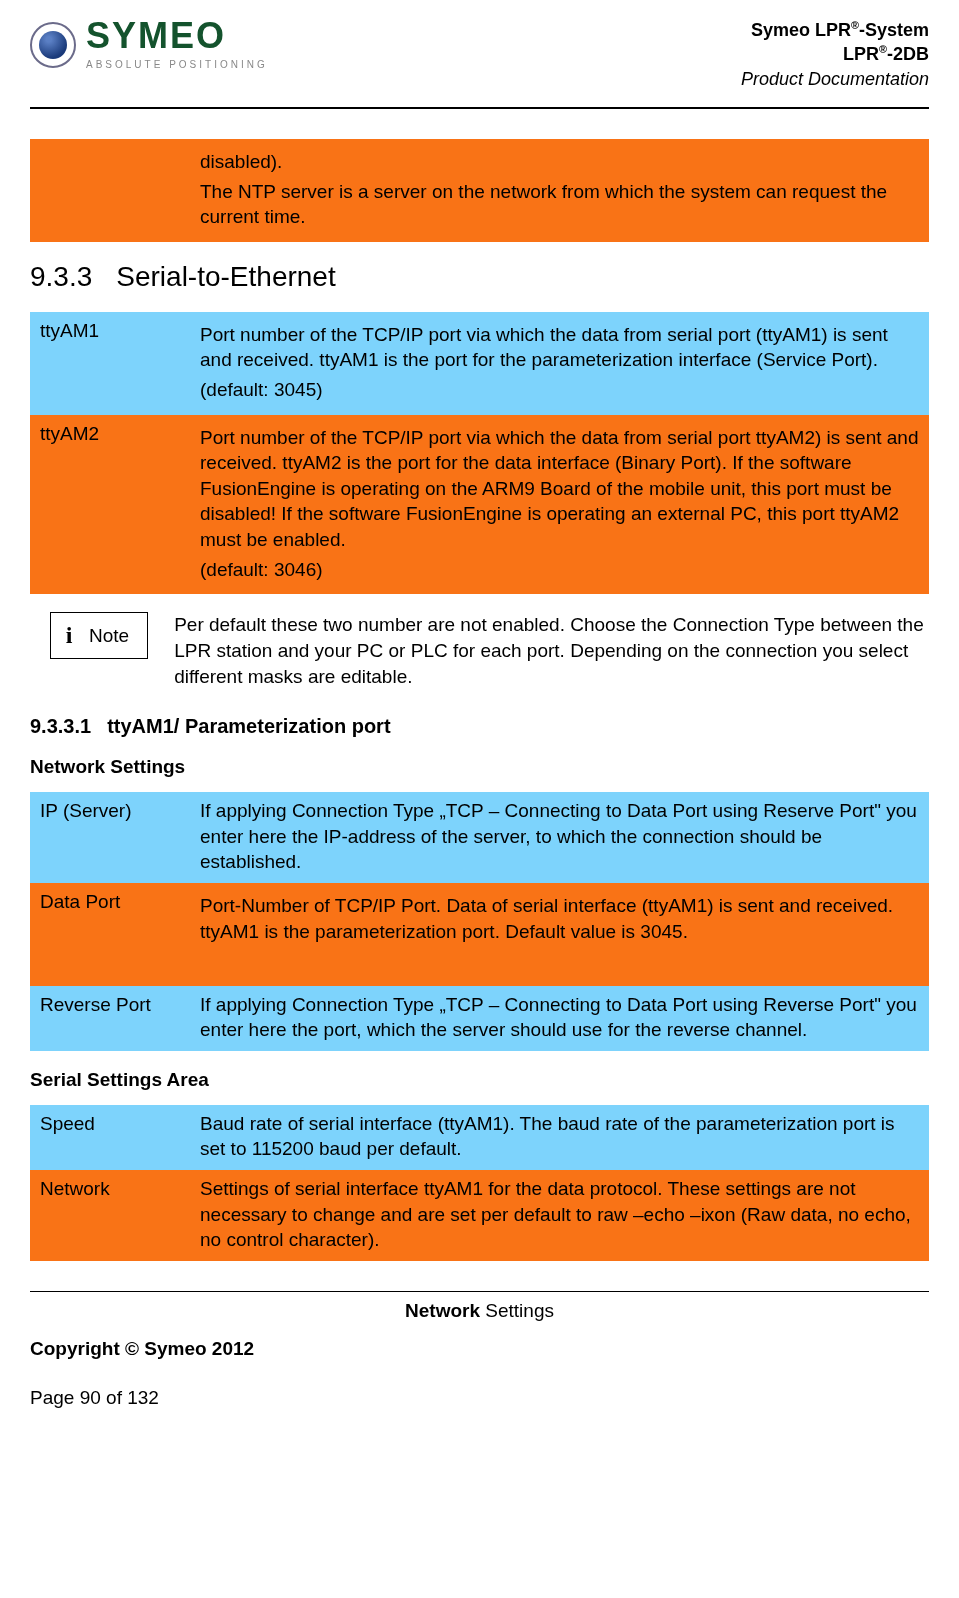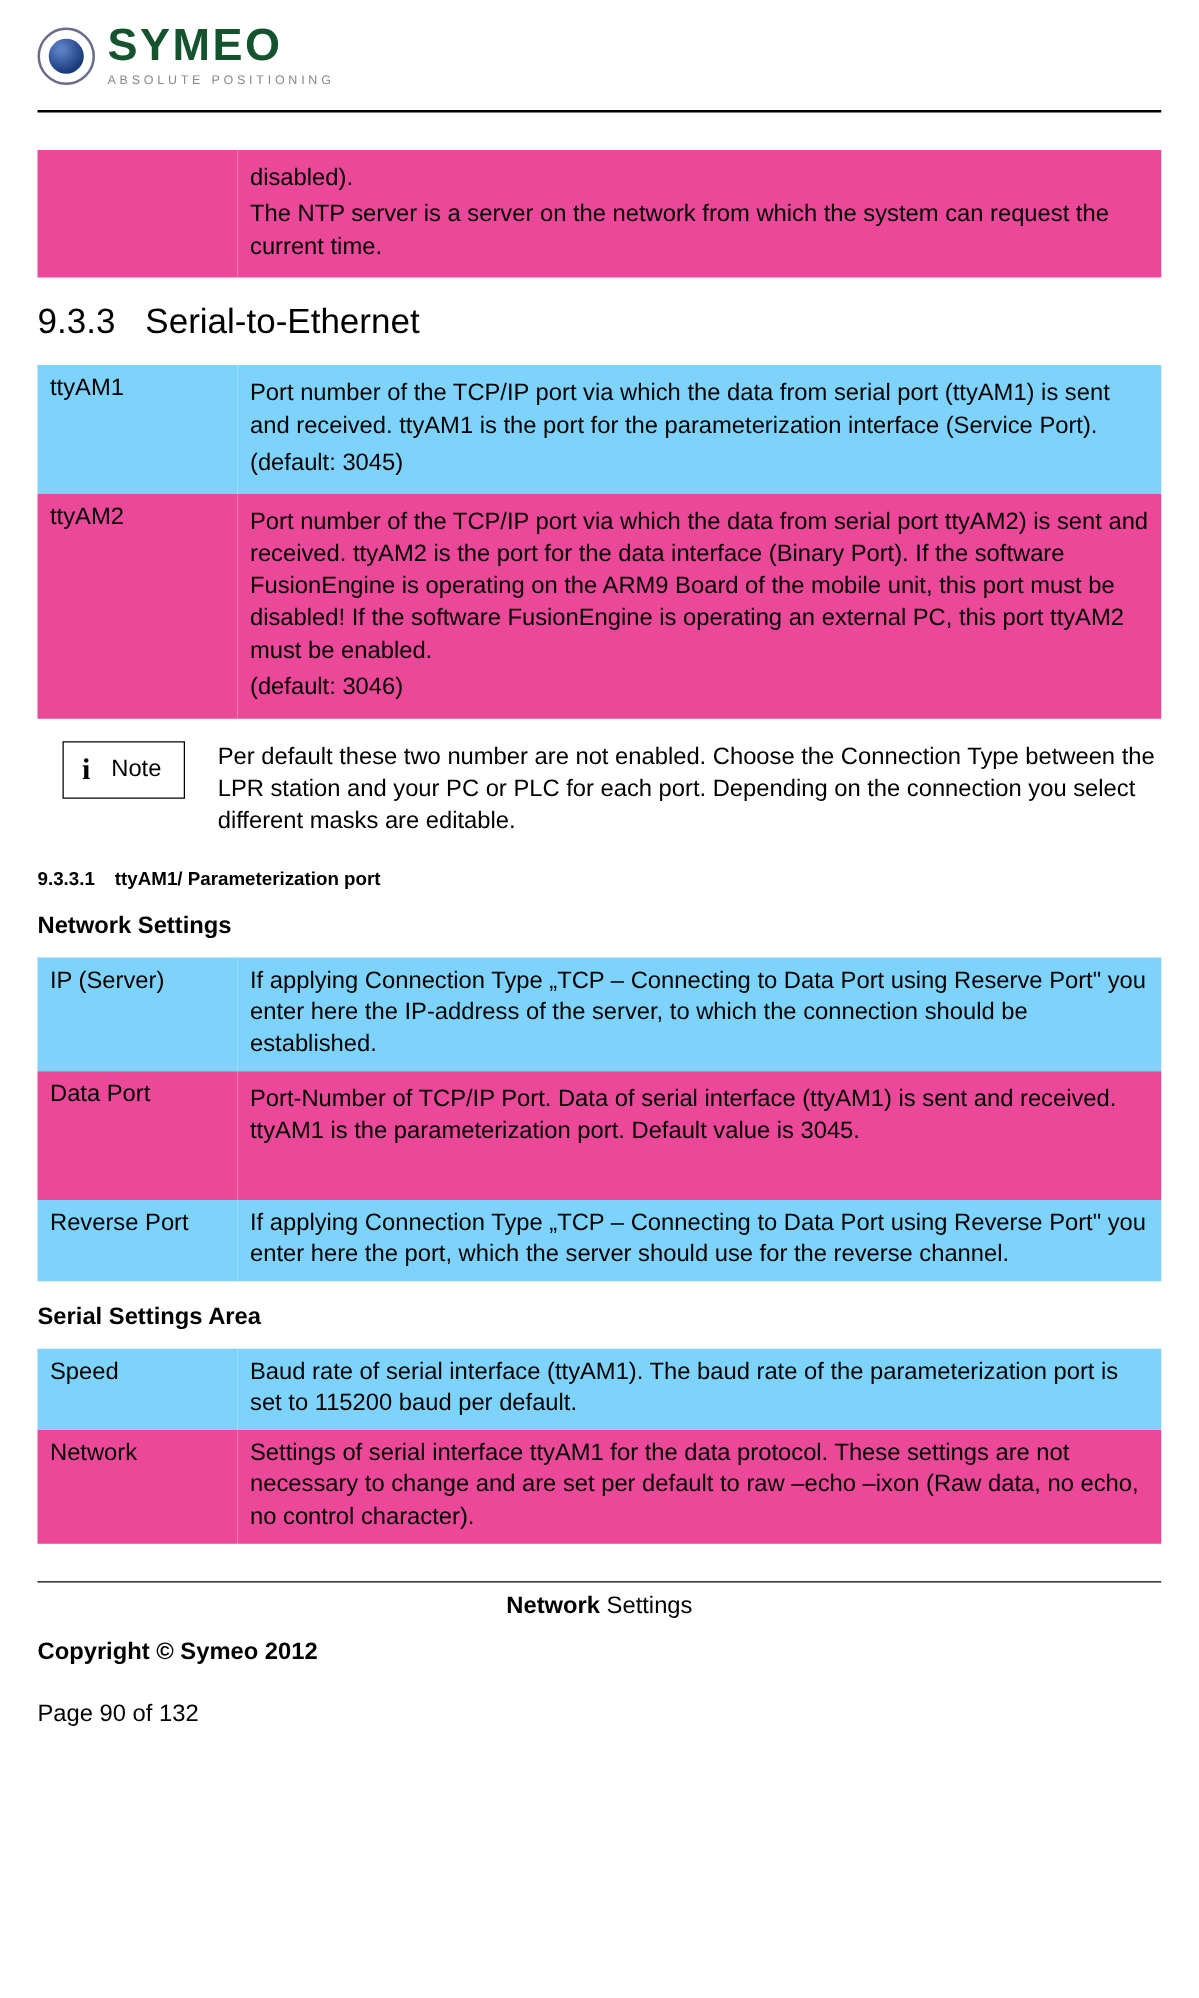--- a/index.html
+++ b/index.html
@@ -31,25 +31,25 @@
   sup { font-size: 0.6em; }
   .hr { border: none; border-top: 2px solid #000; margin: 6px 0 0 0; }
   .hr-thin { border: none; border-top: 1.5px solid #000; margin: 0; }
   .content { padding-top: 30px; }
   table.param {
     width: 100%; border-collapse: collapse; margin-bottom: 16px;
   }
   table.param td { padding: 6px 10px 8px 10px; vertical-align: top; }
   table.param td.label { width: 160px; }
   .row-dark td { background: #7dd3fc; }
-  .row-light td { background: #ec4899; }
+  .row-light td { background: #f97316; }
   .row-dark td.desc, .row-light td.desc { }
   h2.section { font-size: 28px; font-weight: normal; margin: 14px 0 16px 0; }
   h2.section .num { display:inline-block; margin-right: 24px; }
-  h3.subsection { font-size: 15px; font-weight: bold; margin: 24px 0 14px 0; }
+  h3.subsection { font-size: 20px; font-weight: bold; margin: 24px 0 14px 0; }
   h3.subsection .num { display:inline-block; margin-right: 16px; }
   h4.subhead { font-size: 19px; font-weight: bold; margin: 6px 0 12px 0; }
   .note-wrap { display:flex; align-items:flex-start; gap: 26px; margin: 18px 0 8px 20px; }
   .note-box {
     border: 1.5px solid #000; padding: 6px 18px 6px 10px; display:flex; align-items:center; gap:12px;
     font-size: 19px;
     flex-shrink: 0;
   }
   .note-i {
     font-family: Georgia, serif; font-weight: bold; font-size: 24px; width:16px; text-align:center;
@@ -69,20 +69,25 @@
 
   <div class="header">
     <div class="logo-block">
       <div class="logo-circle">
           <div class="logo-inner"></div>
         </div>
       <div class="brand-text">
         <div class="brand-name">SYMEO</div>
         <div class="brand-tag">ABSOLUTE POSITIONING</div>
       </div>
+    </div>
+    <div class="doc-title">
+      <div class="prod"><span>Symeo LPR</span><sup>®</sup><span>-System</span></div>
+      <div class="prod"><span>LPR</span><sup>®</sup><span>-2DB</span></div>
+      <div>Product Documentation</div>
     </div>
   </div>
   <hr class="hr">
 
   <div class="content">
 
     <table class="param">
       <tbody>
           <tr class="row-light">
         <td class="label"></td>

